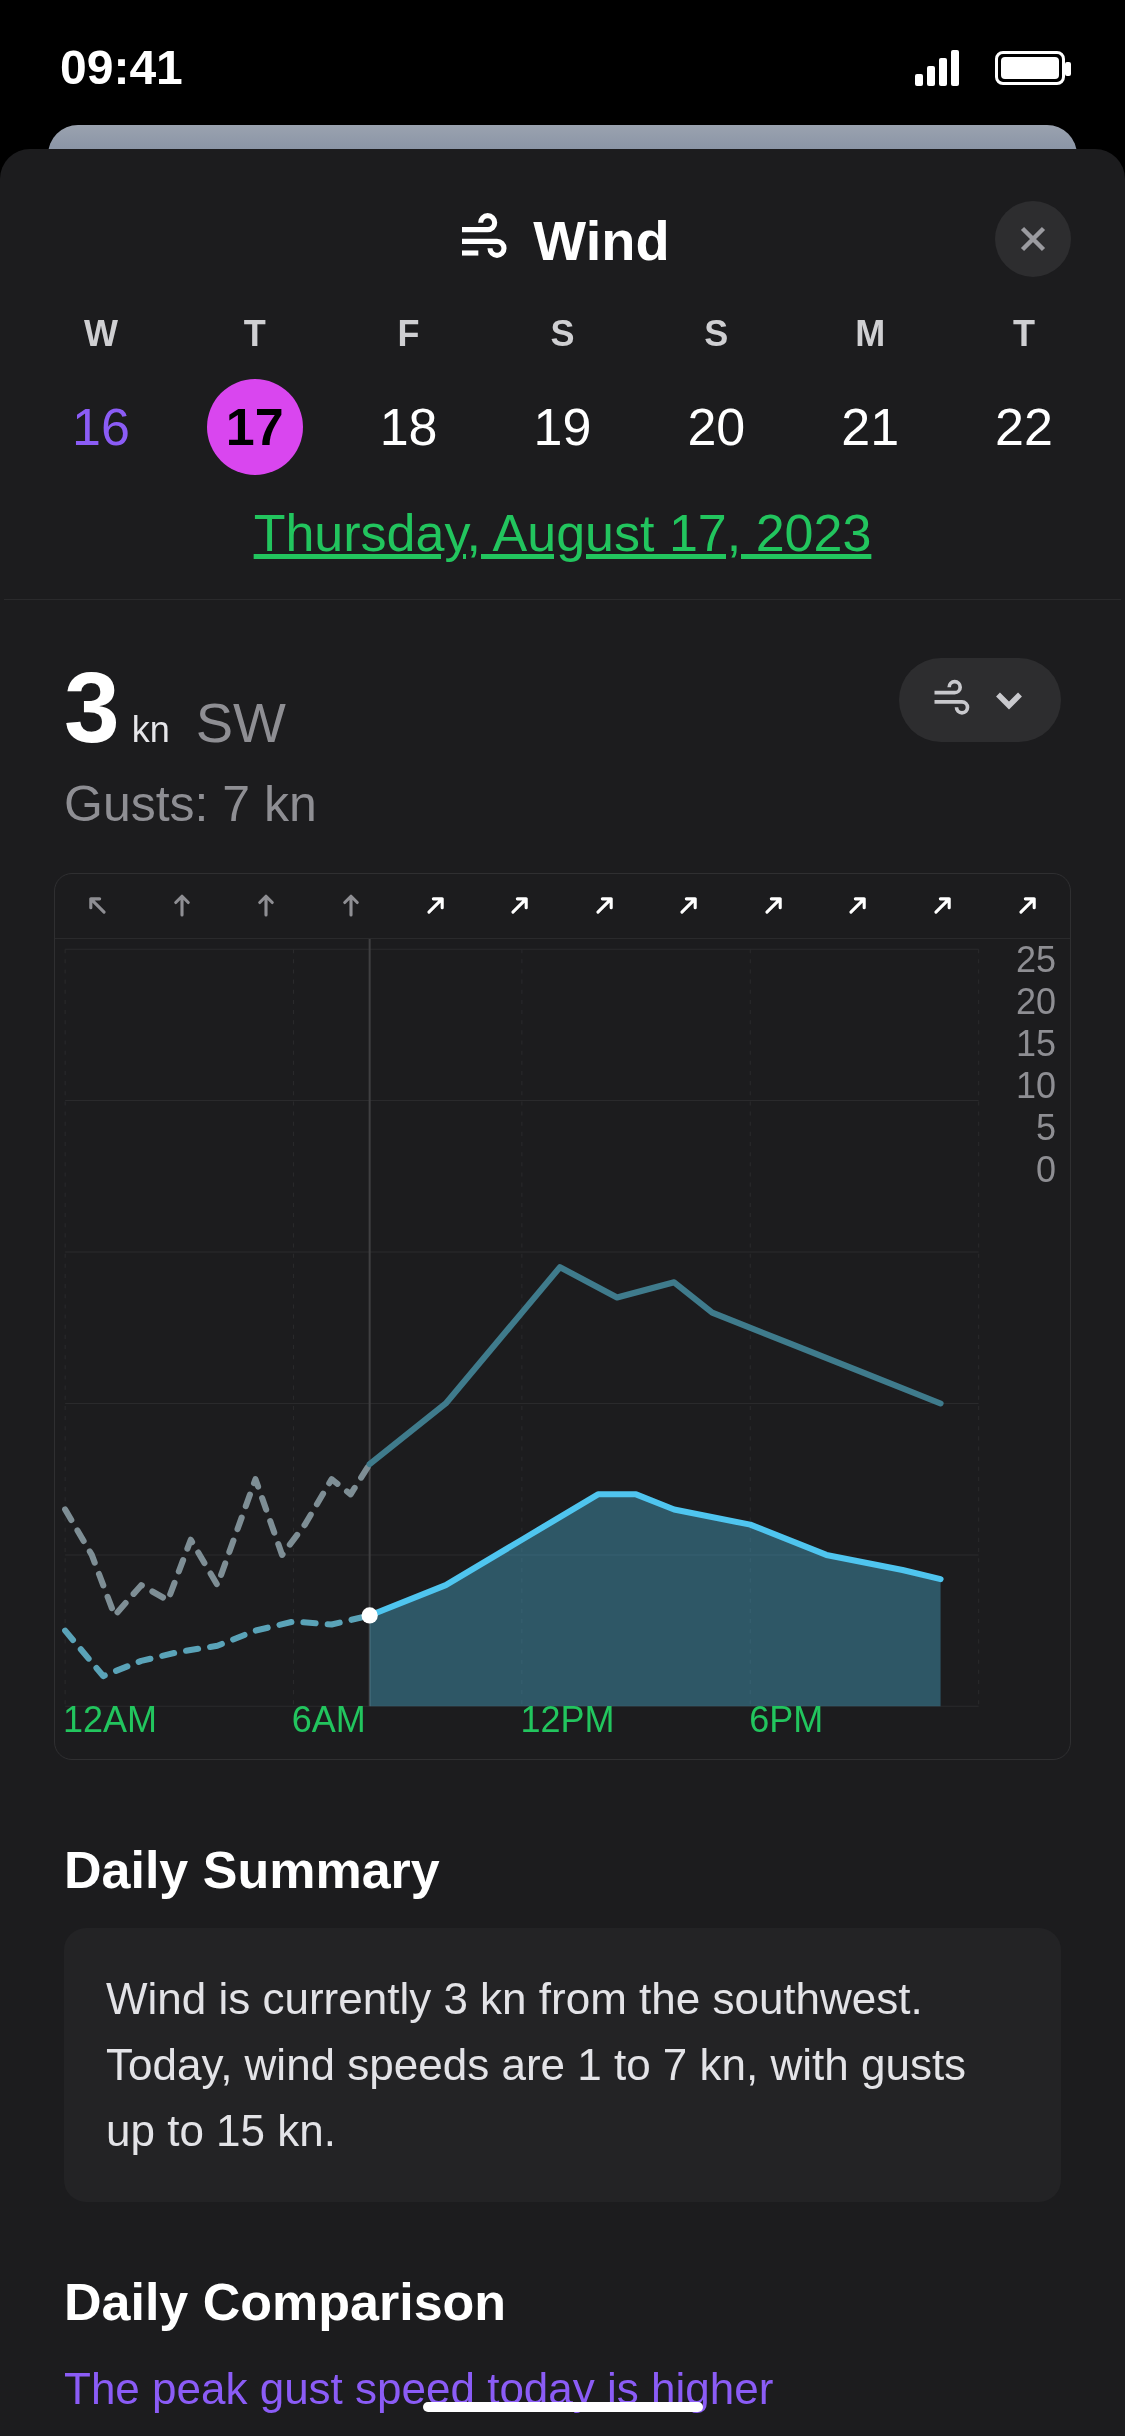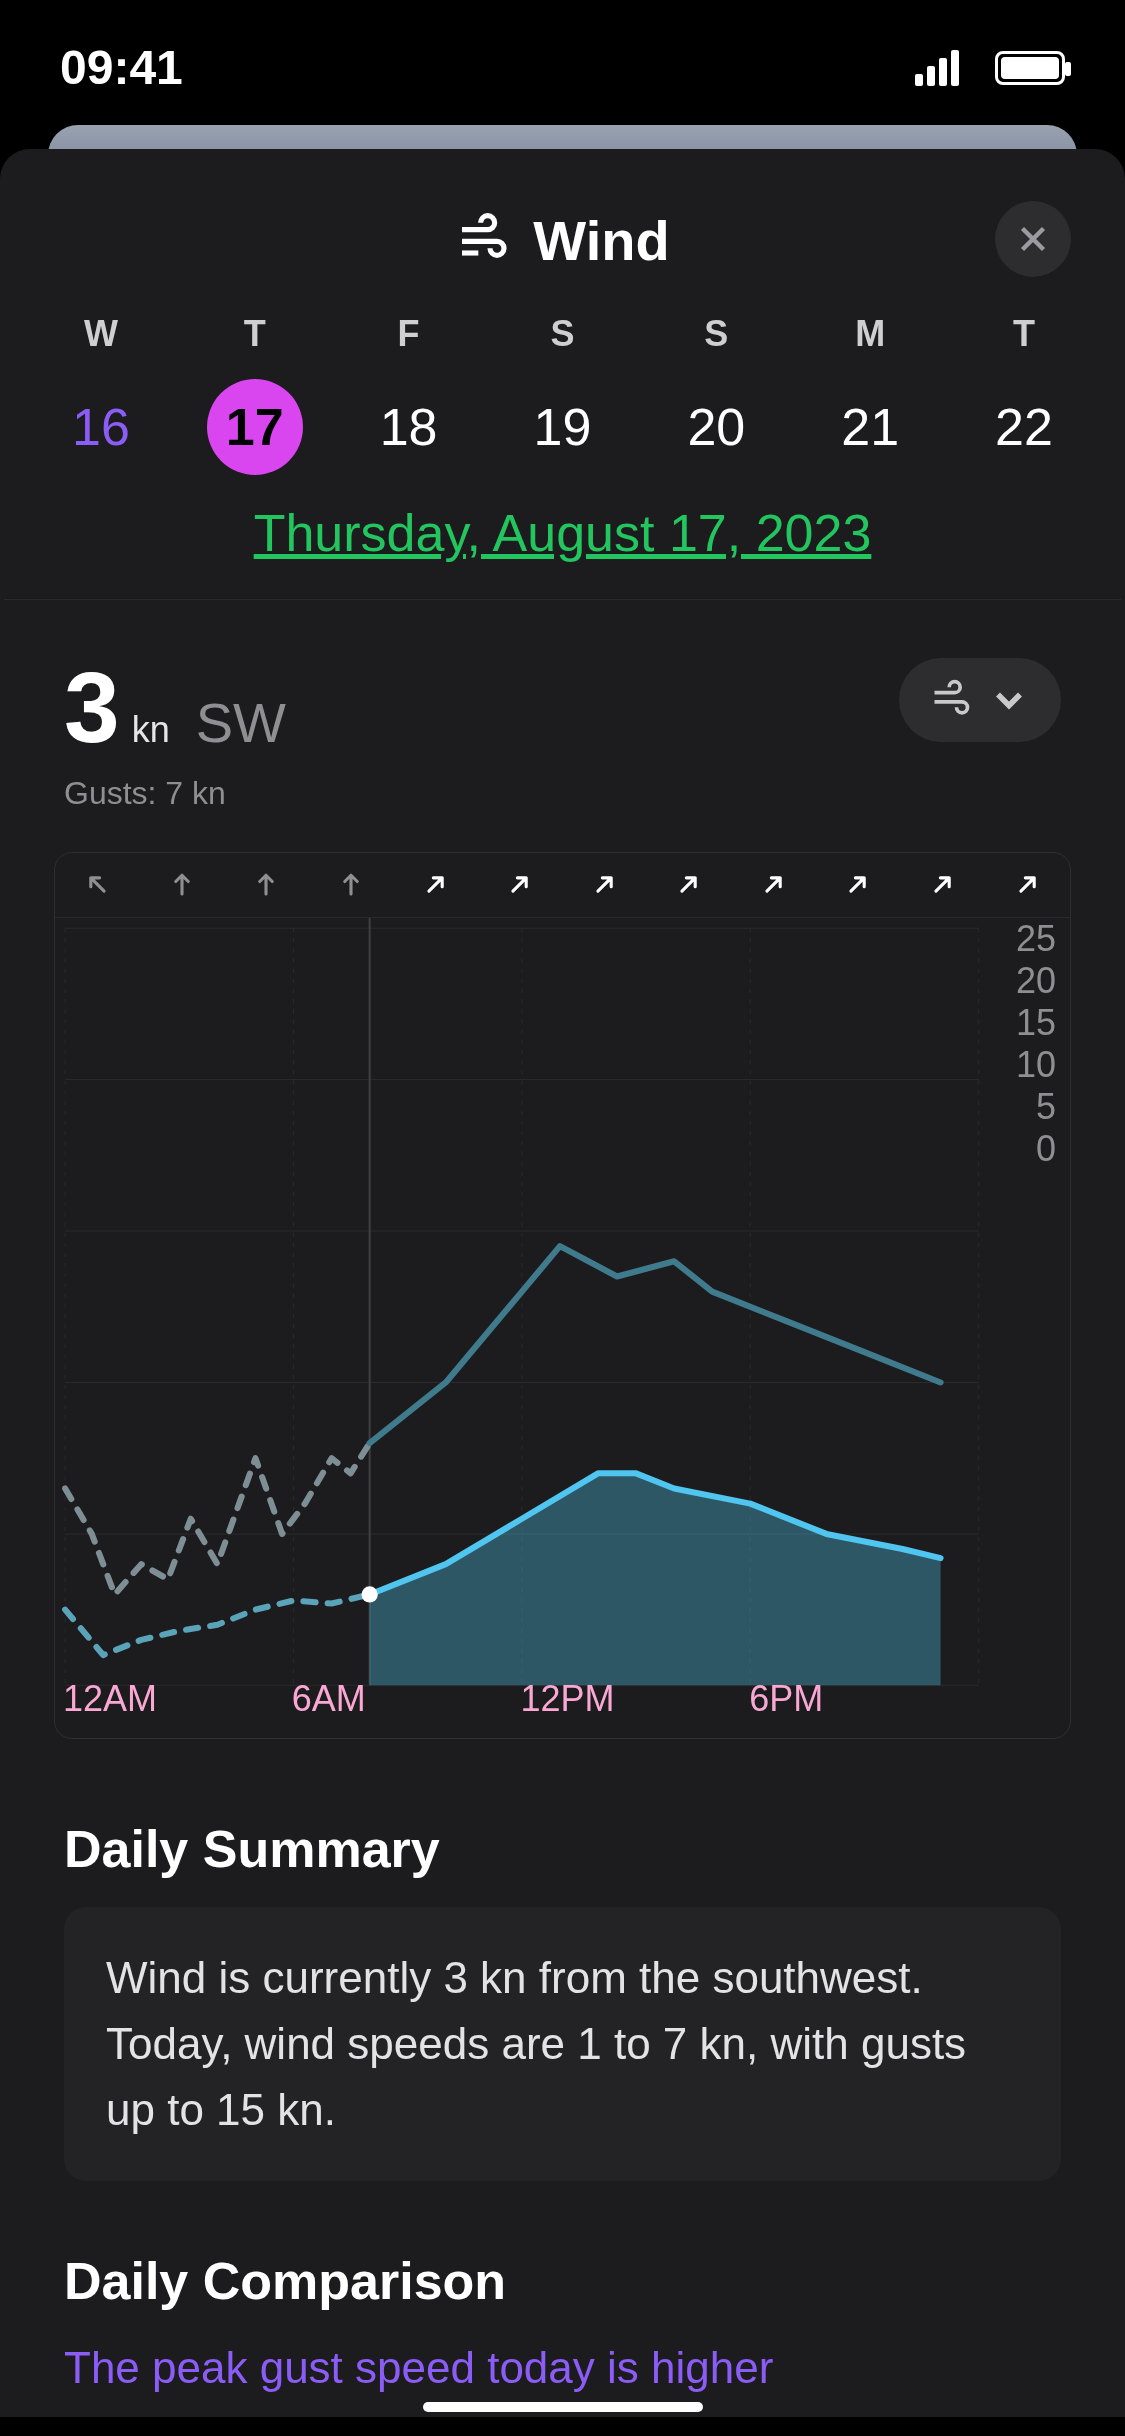--- a/index.html
+++ b/index.html
@@ -30,33 +30,33 @@
   .day-num.selected { background:#d946ef; color:#000; font-weight:600; }
 
   .full-date { text-align:center; font-size:52px; color:#22c55e; padding: 8px 0 36px; text-decoration: underline; }
   .divider { height:1px; background:#2a2a2c; }
 
   .metrics { display:flex; justify-content:space-between; align-items:flex-start; padding: 50px 60px 30px; }
   .metric-main { display:flex; align-items:baseline; gap:12px; }
   .metric-main .val { font-size:100px; font-weight:600; }
   .metric-main .unit { font-size:36px; color:#e6e6ea; font-weight:500; }
   .metric-main .dir { font-size:56px; color:#8e8e93; font-weight:500; margin-left:14px; }
-  .gusts-line { font-size:32px; color:#8e8e93; padding-top:10px; }
+  .gusts-line { font-size:50px; color:#8e8e93; padding-top:10px; }
   .units-pill { margin-top:8px; background:#2d2d2f; border-radius:44px; padding:20px 30px; display:flex; align-items:center; gap:14px; }
   .units-pill svg { width:44px; height:44px; stroke:#c9c9cd; fill:none; stroke-width:2; }
 
   .chart-container { margin: 10px 50px 30px; border:1px solid #2f2f31; border-radius:18px; overflow:hidden; position:relative; }
   .arrows-row { display:flex; padding:16px 0 14px; border-bottom:1px solid #2a2a2c; }
   .arrows-row .arr { flex:1; text-align:center; }
   .arrows-row .arr svg { width:30px; height:30px; }
   .plot { position:relative; height:820px; }
   .plot svg { position:absolute; inset:0; }
   .y-ticks { position:absolute; right:14px; top:0; bottom:64px; display:flex; flex-direction:column; justify-content:flex-start; font-size:36px; color:#8e8e93; z-index:3; }
   .y-ticks span { text-align:right; }
-  .x-ticks { position:absolute; left:10px; right:90px; bottom:8px; height:52px; font-size:36px; color:#f9a8d4; display:flex; z-index:3; }
+  .x-ticks { position:absolute; left:10px; right:90px; bottom:8px; height:52px; font-size:36px; color:#22c55e; display:flex; z-index:3; }
   .x-ticks span { position:absolute; transform:translateX(-2px); white-space:nowrap; }
 
   .section { padding: 50px 60px 20px; }
   .section h2 { font-size:52px; font-weight:700; margin-bottom:28px; }
   .card { background:#232325; border-radius:22px; padding:38px 42px; font-size:44px; line-height:1.5; color:#e3e3e7; }
   .comparison-text { font-size:44px; color:#8b5cf6; padding-top:4px; }
   .home-indicator { position:fixed; bottom:24px; left:50%; transform:translateX(-50%); width:280px; height:10px; background:#fff; border-radius:10px; }
 </style>
 </head>
 <body>

